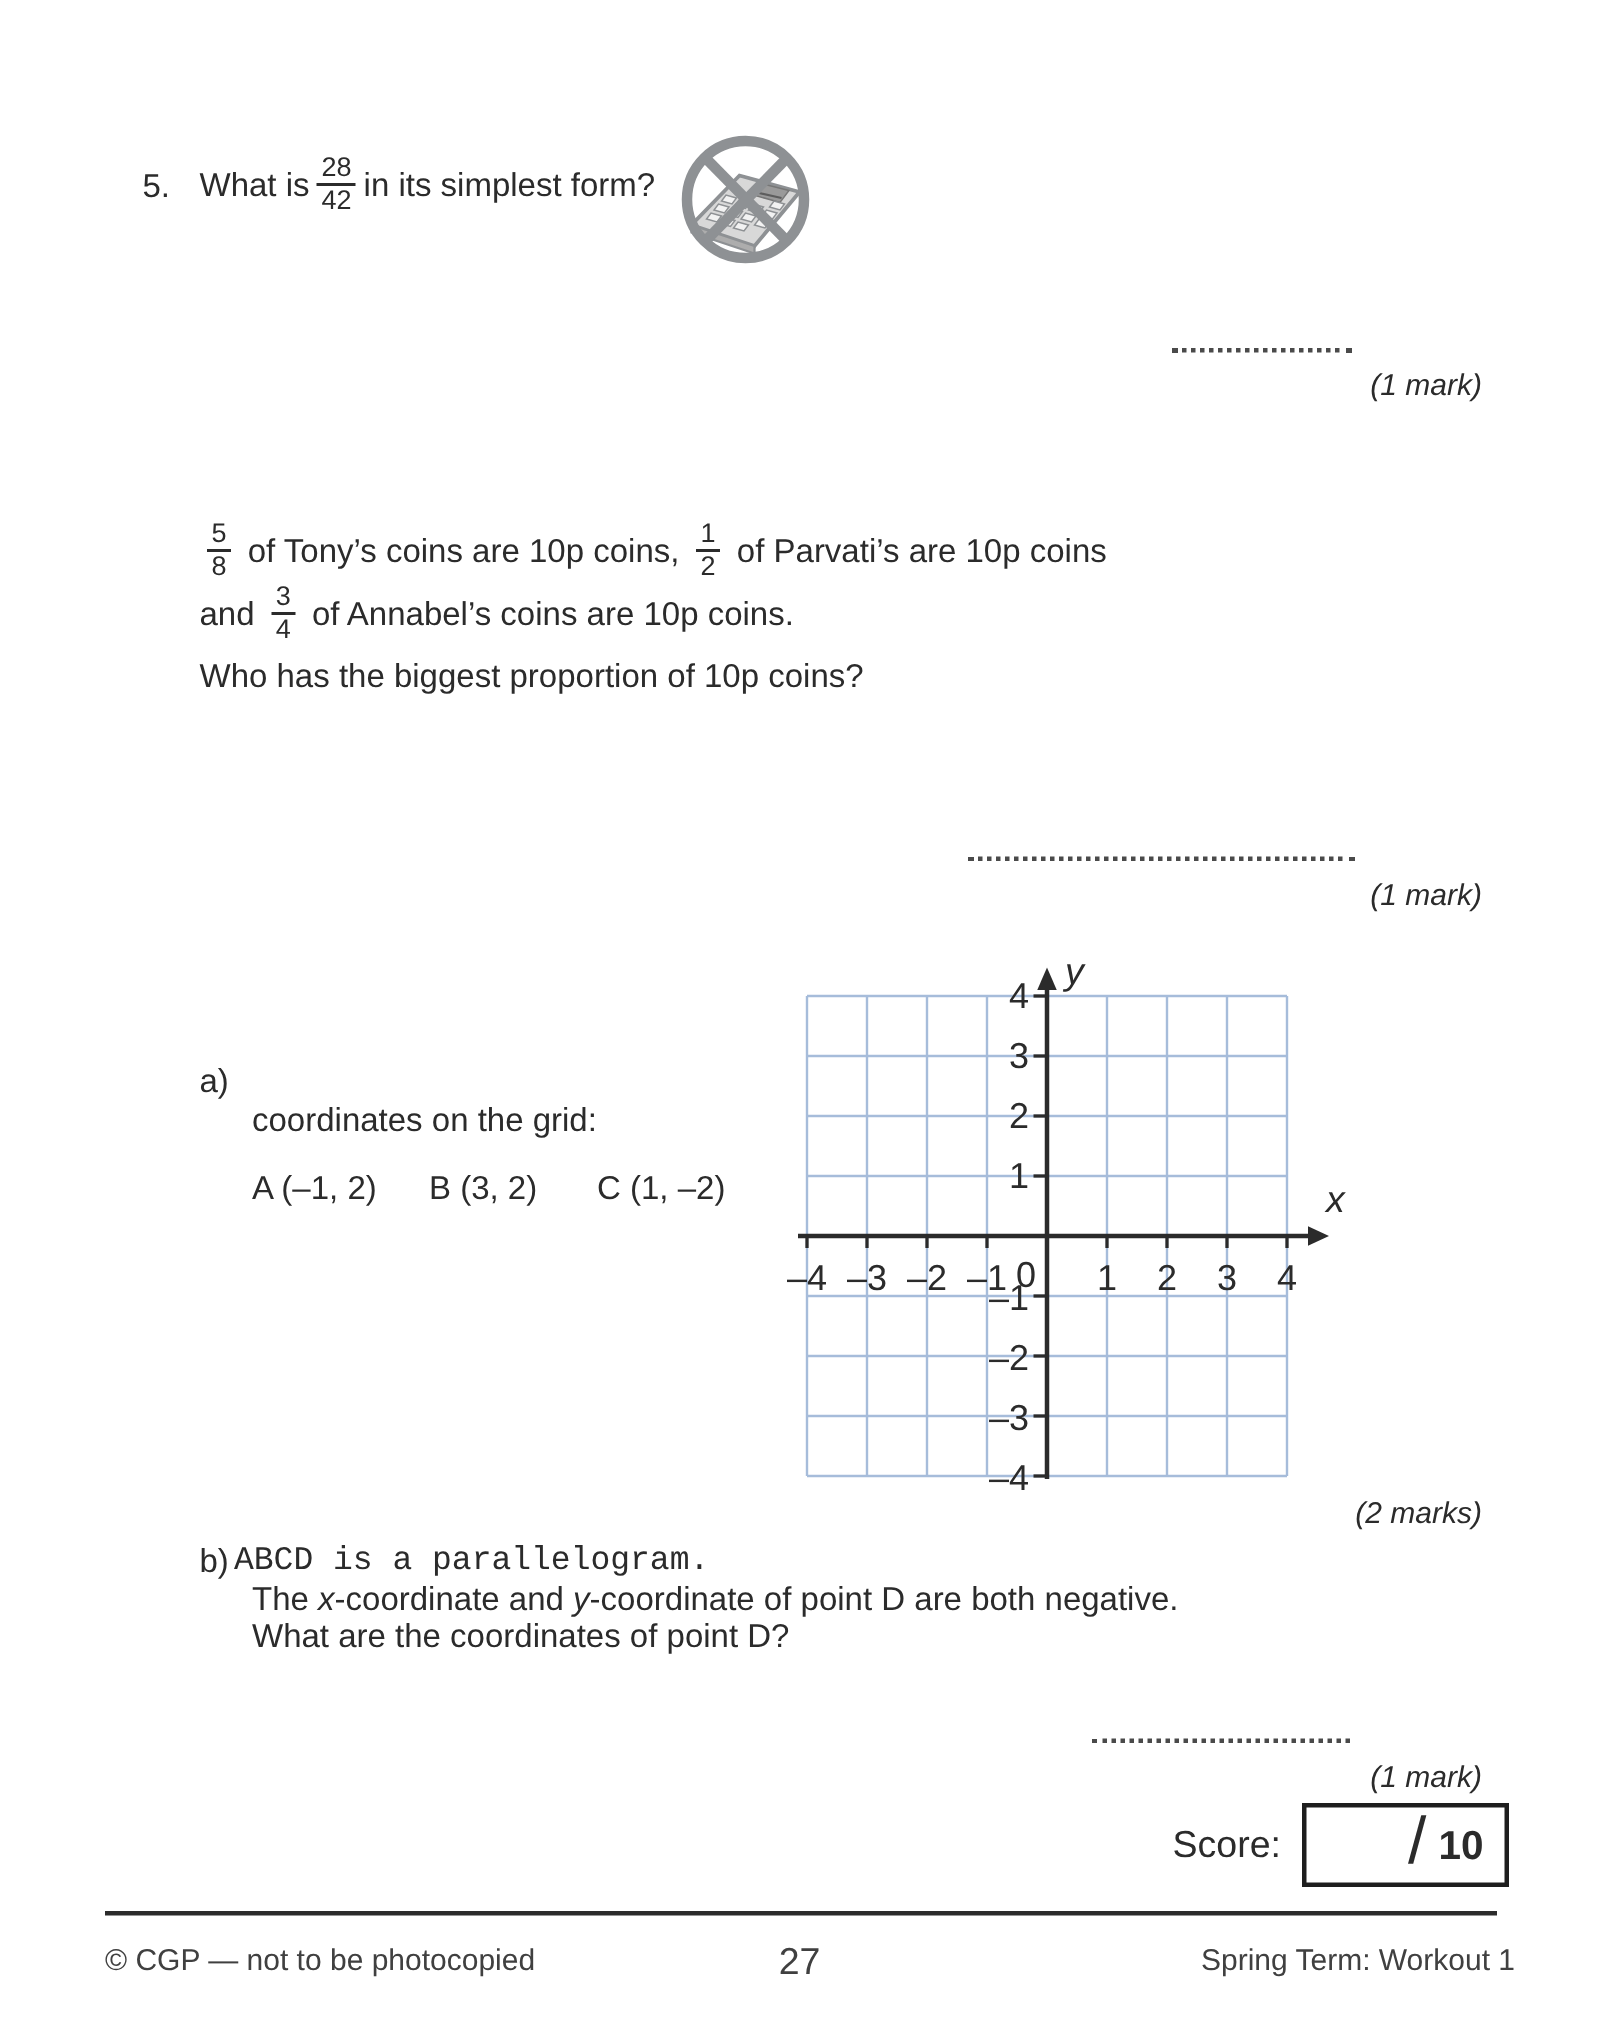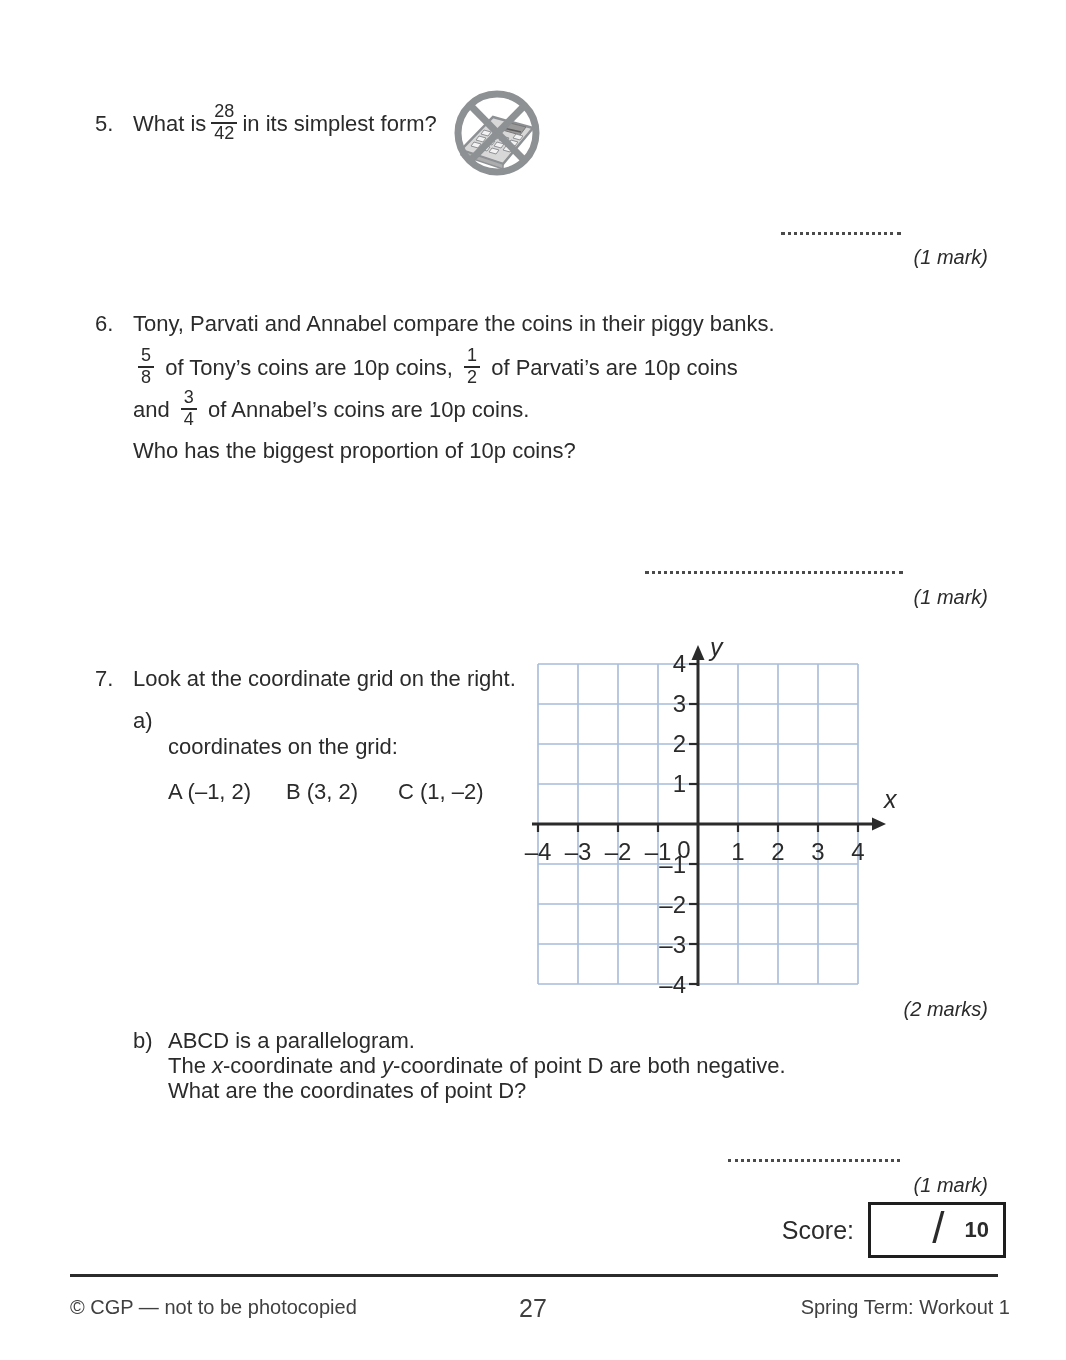--- a/index.html
+++ b/index.html
@@ -24,21 +24,21 @@
   .marks{font-style:italic;font-size:20px;color:#2b2b2b;}
   .var-it{font-style:italic;}
   .coord{font-size:22px;}
   .score-label{font-weight:normal;font-size:25px;}
   .score-box{
     width:118px;height:50px;border:3px solid #1e1e1e;
     display:flex;align-items:center;justify-content:flex-end;
     padding-right:14px;background:#fff;
   }
   .score-slash{font-size:44px;font-weight:400;line-height:1;position:relative;top:-2px;}
-  .score-total{font-size:22px;font-weight:bold;margin-left:20px;}
+  .score-total{font-size:27px;font-weight:bold;margin-left:8px;}
   .footer-rule{height:3px;background:#2b2b2b;}
   .footer-text{font-size:20px;color:#404040;}
   .footer-center{font-size:25px;}
   svg text{fill:#2b2b2b;}
   .tick-label{font-size:24px;font-family:"Liberation Sans",sans-serif;}
   .axis-letter{font-size:25px;font-style:italic;font-family:"Liberation Sans",sans-serif;}
 </style>
 </head>
 <body>
 
@@ -76,45 +76,39 @@
         <circle cx="51" cy="45" r="39" fill="none" stroke="#8e9194" stroke-width="7"></circle>
         <line x1="24" y1="17" x2="79" y2="73" stroke="#8e9194" stroke-width="7"></line>
         <line x1="79" y1="17" x2="24" y2="73" stroke="#8e9194" stroke-width="7"></line>
       </g>
     </svg>
   </div>
 
   <div class="abs answer-line" style="left:781px;top:228px;width:120px;"></div>
   <div class="abs marks" style="right:78px;top:246px;">(1 mark)</div>
 
-  <div class="abs qtext" style="left:95px;top:311px;">
-    <span class="qnum">6.</span><span>Tony, Parvati and Annabel compare the coins in their piggy banks.</span>
-  </div>
 
   <div class="abs qtext" style="left:133px;top:348px;">
     <span class="frac"><span class="num">5</span><span class="den">8</span></span>
     <span>of Tony’s coins are 10p coins,</span>
     <span class="frac"><span class="num">1</span><span class="den">2</span></span>
     <span>of Parvati’s are 10p coins</span>
   </div>
 
   <div class="abs qtext" style="left:133px;top:390px;">
     <span>and</span>
     <span class="frac"><span class="num">3</span><span class="den">4</span></span>
     <span>of Annabel’s coins are 10p coins.</span>
   </div>
 
   <div class="abs qtext" style="left:133px;top:438px;">Who has the biggest proportion of 10p coins?</div>
 
   <div class="abs answer-line" style="left:645px;top:567px;width:258px;"></div>
   <div class="abs marks" style="right:78px;top:586px;">(1 mark)</div>
 
-  <div class="abs qtext" style="left:95px;top:666px;">
-    <span class="qnum">7.</span><span>Look at the coordinate grid on the right.</span>
-  </div>
 
   <div class="abs qtext" style="left:133px;top:708px;">a)</div>
   <div class="abs qtext" style="left:168px;top:734px;">coordinates on the grid:</div>
 
   <div class="abs coord" style="left:168px;top:779px;">A (–1, 2)</div>
   <div class="abs coord" style="left:286px;top:779px;">B (3, 2)</div>
   <div class="abs coord" style="left:398px;top:779px;">C (1, –2)</div>
 
   <div class="abs" style="left:520px;top:636px;">
     <svg width="382" height="374" viewBox="0 0 382 374">
@@ -190,21 +184,21 @@
       </g>
 
       <text class="axis-letter" x="364" y="172">x</text>
       <text class="axis-letter" x="190" y="20">y</text>
     </svg>
   </div>
 
   <div class="abs marks" style="right:78px;top:998px;">(2 marks)</div>
 
   <div class="abs qtext" style="left:133px;top:1028px;">b)</div>
-  <div class="abs qtext" style="left:168px;top:1028px;">ABCD is a parallelogram.</div>
+  <div class="abs qtext" style="left:156px;top:1028px;font-family:Liberation Mono, monospace;">ABCD is a parallelogram.</div>
   <div class="abs qtext" style="left:168px;top:1053px;">
     <span>The</span>
     <span class="var-it">x</span><span>-coordinate and</span>
     <span class="var-it">y</span><span>-coordinate of point D are both negative.</span>
   </div>
   <div class="abs qtext" style="left:168px;top:1078px;">What are the coordinates of point D?</div>
 
   <div class="abs answer-line" style="left:728px;top:1155px;width:172px;"></div>
   <div class="abs marks" style="right:78px;top:1174px;">(1 mark)</div>
 

